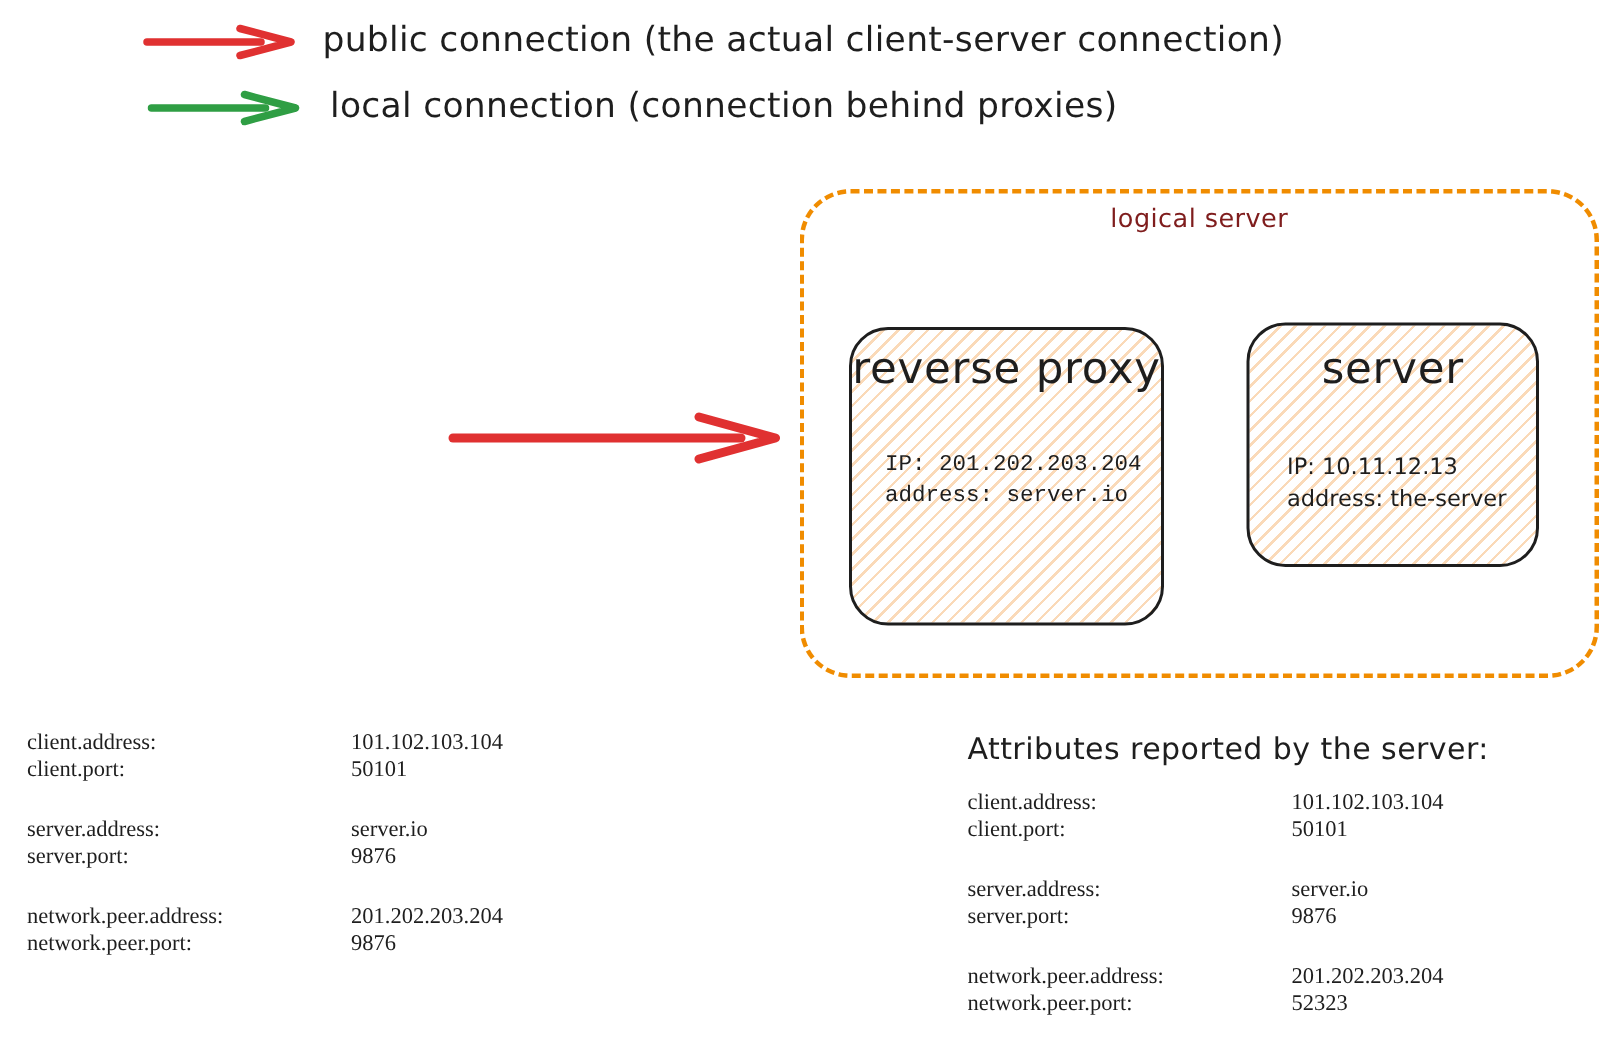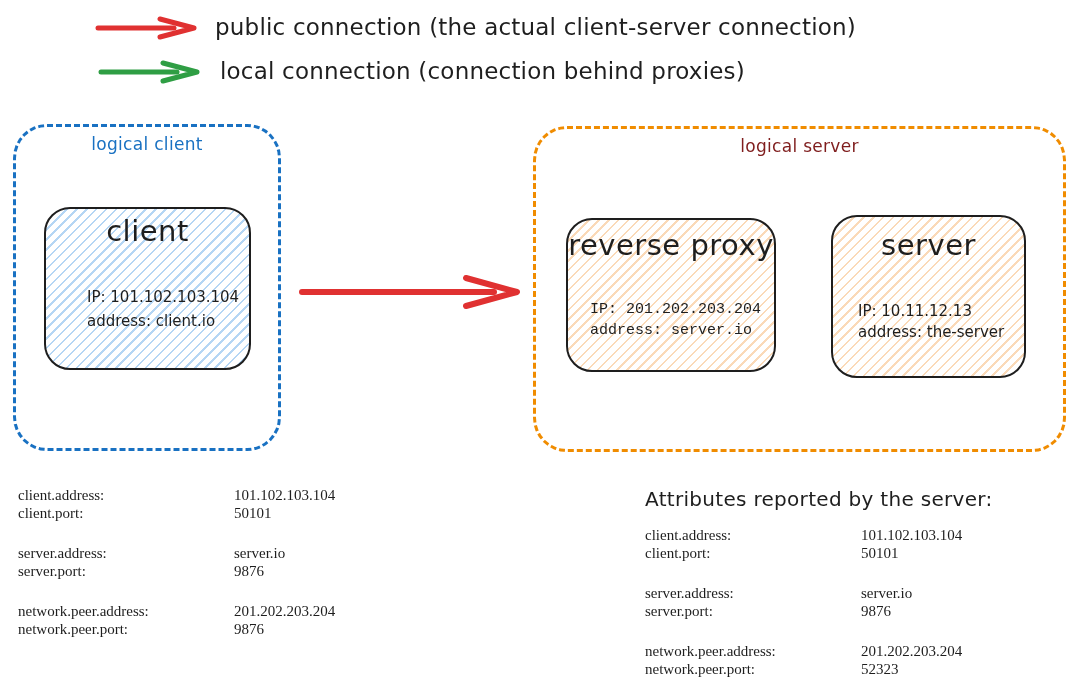--- a/index.html
+++ b/index.html
@@ -45,41 +45,30 @@
     <polyline points="66,3 100,12 66,21" stroke-width="5" stroke="#e03131"></polyline>
   </svg>
   <div class="abs legend-label" style="left:215px;top:16px;">public connection (the actual client-server connection)</div>
 
   <svg class="abs" style="left:97px;top:60px;" width="110" height="24">
     <line x1="4" y1="12" x2="80" y2="12" stroke-width="5" stroke="#2f9e44"></line>
     <polyline points="66,3 100,12 66,21" stroke-width="5" stroke="#2f9e44"></polyline>
   </svg>
   <div class="abs legend-label" style="left:220px;top:60px;">local connection (connection behind proxies)</div>
 
-  <div class="group group-client" style="left:13px;top:124px;width:268px;height:327px;">
-    <div class="group-label">logical client</div>
-
-    <div class="node node-blue" style="left:28px;top:80px;width:207px;height:163px;">
-      <div class="node-title" style="top:5px;">client</div>
-      <div class="node-lines" style="left:41px;top:76px;line-height:24px;">
-        <div>IP: 101.102.103.104</div>
-        <div>address: client.io</div>
-      </div>
-    </div>
-  </div>
 
   <svg class="abs" style="left:298px;top:274px;" width="226" height="36">
     <line x1="4" y1="18" x2="196" y2="18" stroke-width="6" stroke="#e03131"></line>
     <polyline points="168,4 219,18 168,32" stroke-width="6" stroke="#e03131"></polyline>
   </svg>
 
   <div class="group group-server" style="left:533px;top:126px;width:533px;height:326px;">
     <div class="group-label">logical server</div>
 
-    <div class="node node-orange" style="left:30px;top:89px;width:210px;height:154px;">
+    <div class="node node-orange" style="left:30px;top:89px;width:210px;height:199px;">
       <div class="node-title" style="top:8px;">reverse proxy</div>
       <div class="node-lines" style="left:22px;top:79px;line-height:21px;font-family:Liberation Mono, monospace;">
         <div>IP: 201.202.203.204</div>
         <div>address: server.io</div>
       </div>
     </div>
 
     <div class="node node-orange" style="left:295px;top:86px;width:195px;height:163px;">
       <div class="node-title" style="top:11px;">server</div>
       <div class="node-lines" style="left:25px;top:84px;line-height:21px;">

